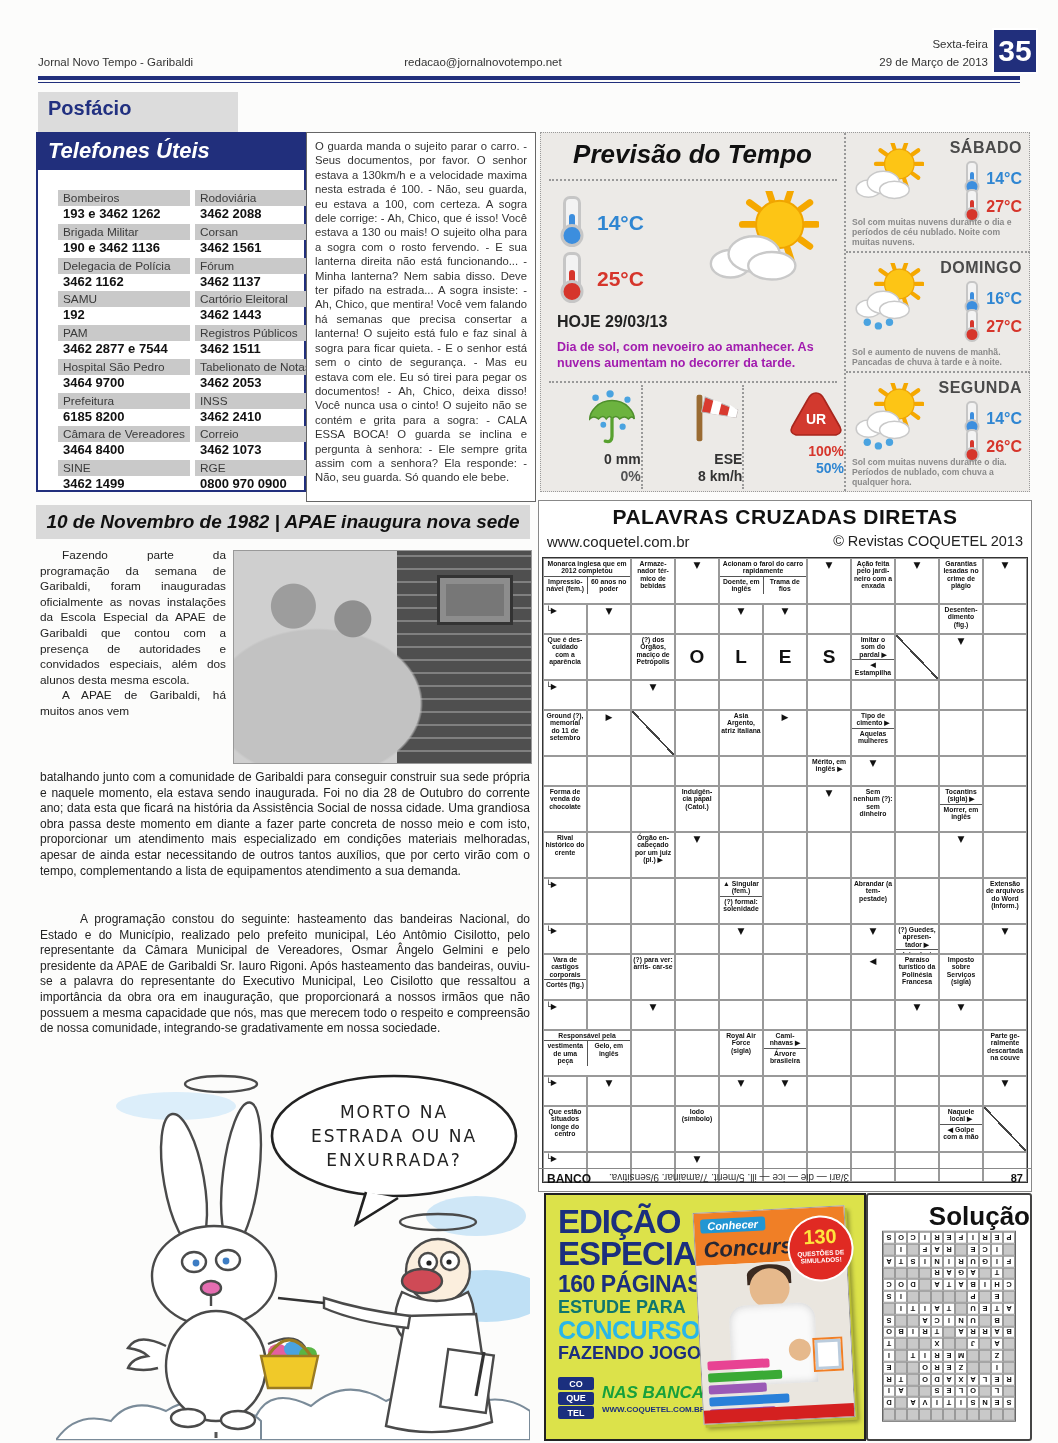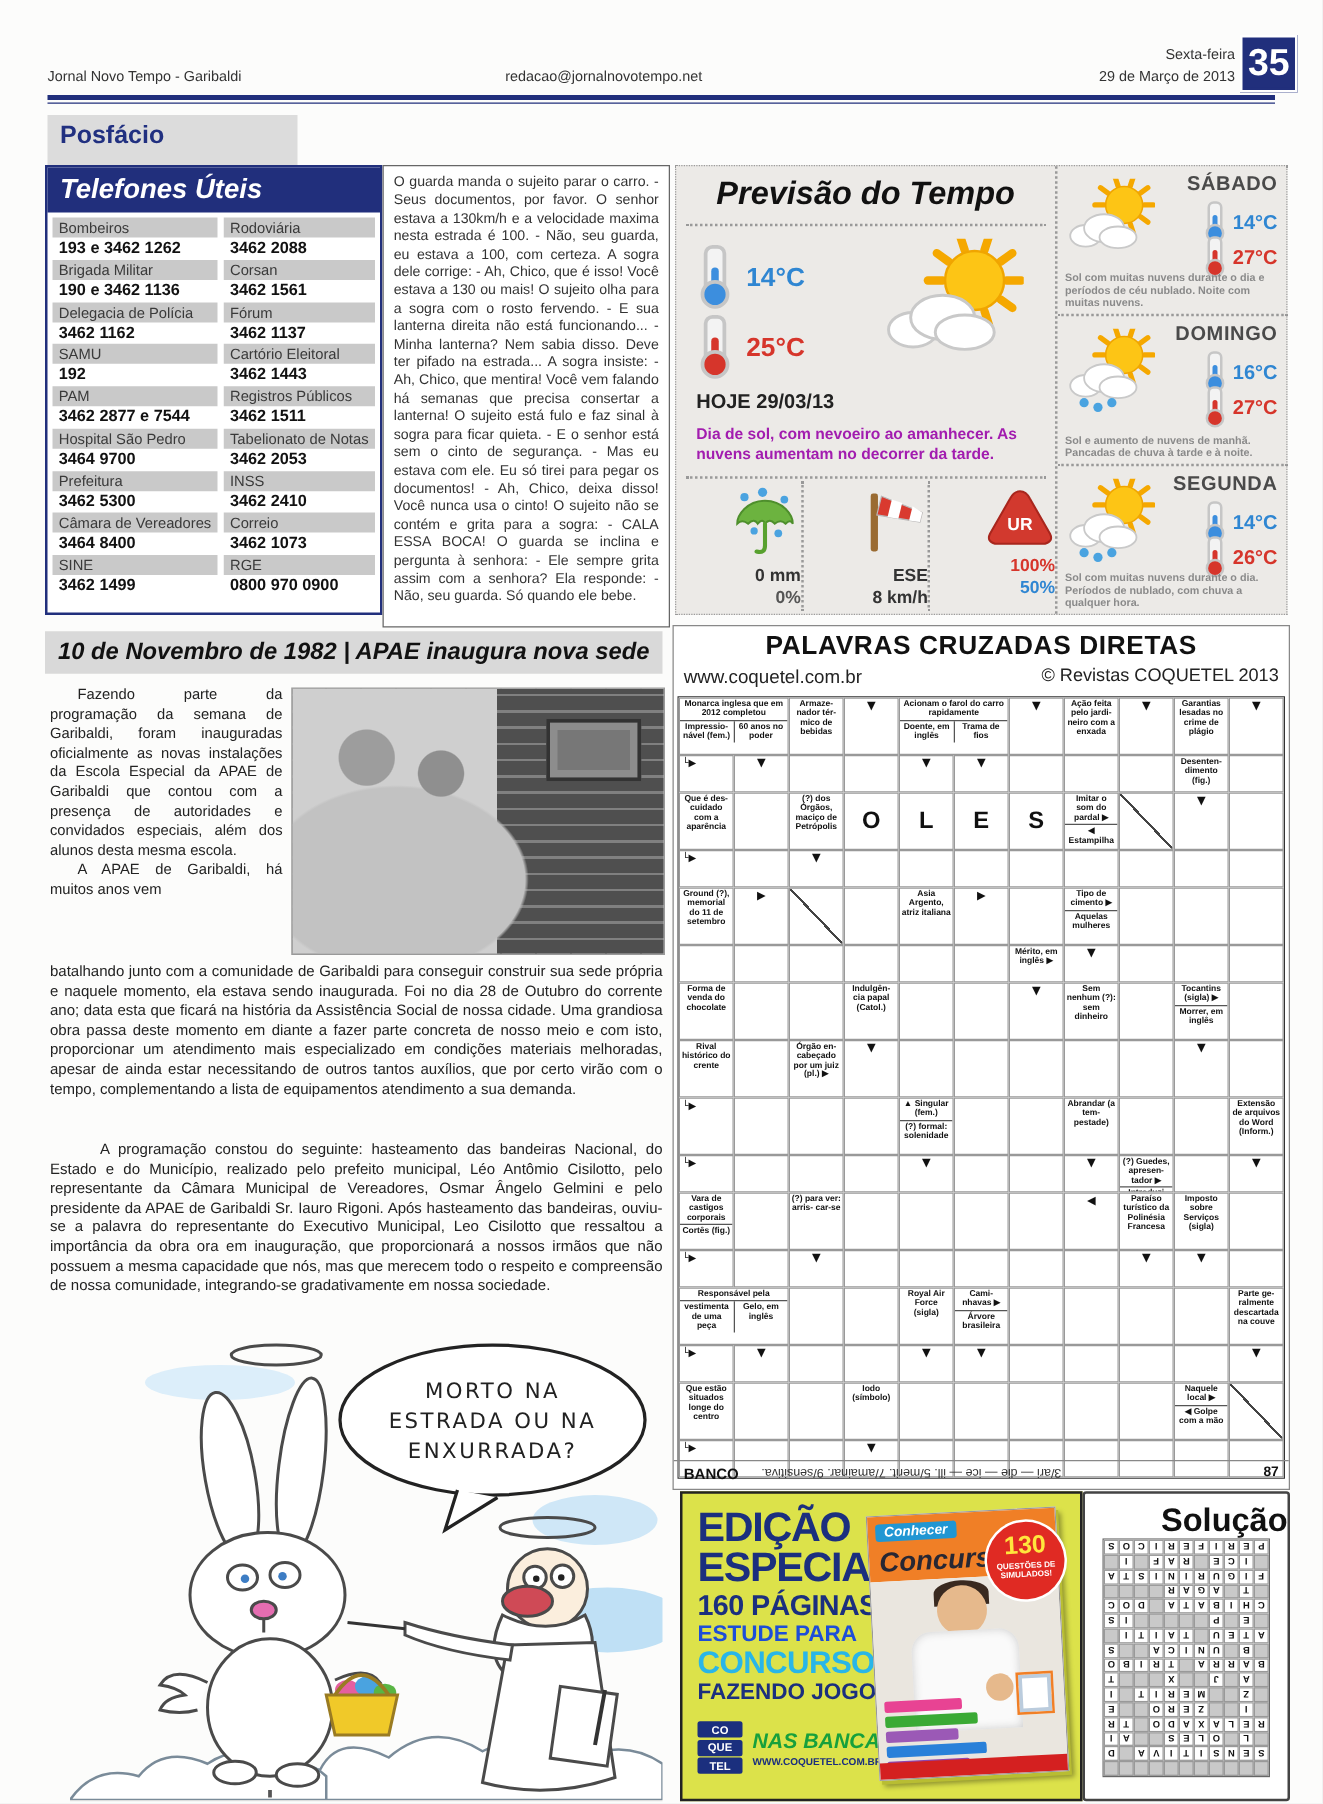--- a/index.html
+++ b/index.html
@@ -18,21 +18,21 @@
   .hdr-rule1{left:38px;top:76px;width:982px;height:4px;background:#212f7c;}
   .hdr-rule2{left:38px;top:82px;width:982px;height:1px;background:#212f7c;}
   .posfacio{left:38px;top:92px;width:190px;height:44px;background:#dcdcdc;color:#213080;
             font-size:20px;font-weight:bold;line-height:32px;padding-left:10px;}
 
   
   .phones{left:36px;top:132px;width:266px;height:356px;border:2px solid #212f7c;background:#fff;}
   .phones-head{background:#212f7c;color:#fff;font-size:22px;font-weight:bold;font-style:italic;
                padding:4px 10px 6px;}
   .phones-grid{display:grid;grid-auto-flow:column;grid-template-rows:repeat(9,1fr);
-               grid-template-columns:1fr 1fr 1fr;gap:2px 5px;padding:4px;height:302px;}
+               grid-template-columns:1fr 1fr 1fr;gap:2px 5px;padding:20px;height:302px;}
   .ph-label{background:#c9c9c9;color:#3a3a3a;font-size:11.8px;padding:1px 5px;white-space:nowrap;overflow:hidden;}
   .ph-number{font-size:13px;font-weight:bold;color:#111;padding:0 5px;}
 
   
   .humor{left:306px;top:132px;width:228px;height:368px;border:1px solid #666;background:#fff;}
   .humor-head{background:#d8d8d8;border-bottom:1px solid #888;padding:3px 8px 5px;}
   .humor-title{font-size:26px;font-weight:bold;font-style:italic;color:#111;}
   .humor-sub{font-size:15px;font-weight:bold;font-style:italic;color:#222;}
   .humor-body{padding:6px 8px;font-size:11.3px;line-height:14.4px;text-align:justify;color:#333;}
 
@@ -131,21 +131,21 @@
   .cw-pageref{position:absolute;right:8px;top:3px;font-size:11px;font-weight:bold;color:#111;}
 
   
   .cartoon{left:56px;top:1066px;width:474px;height:374px;border-bottom:1px solid #ddd;}
 
   
   .ad{left:544px;top:1193px;width:318px;height:244px;background:#dce24a;border:2px solid #222;}
   .ad-l1{position:absolute;left:12px;top:8px;font-size:33px;font-weight:bold;color:#1b2f7e;letter-spacing:-1px;}
   .ad-l2{position:absolute;left:12px;top:40px;font-size:33px;font-weight:bold;color:#1b2f7e;letter-spacing:-1px;}
   .ad-l3{position:absolute;left:12px;top:76px;font-size:23px;font-weight:bold;color:#1b2f7e;letter-spacing:-.5px;}
-  .ad-l4{position:absolute;left:12px;top:102px;font-size:18px;font-weight:bold;color:#1d4ed8;}
+  .ad-l4{position:absolute;left:12px;top:102px;font-size:18px;font-weight:bold;color:#0f766e;}
   .ad-l5{position:absolute;left:12px;top:121px;font-size:25px;font-weight:bold;color:#29b6e8;letter-spacing:-.5px;}
   .ad-l6{position:absolute;left:12px;top:148px;font-size:18px;font-weight:bold;color:#1b2f7e;}
   .ad-logo{position:absolute;left:12px;top:182px;width:36px;}
   .ad-logo div{background:#1b2f7e;color:#fff;font-size:9px;font-weight:bold;text-align:center;
                padding:1.5px 0;margin-bottom:1.5px;border-radius:2px;}
   .ad-cta{position:absolute;left:56px;top:188px;font-size:17px;font-weight:bold;font-style:italic;color:#17a03c;}
   .ad-url{position:absolute;left:56px;top:210px;font-size:8px;font-weight:bold;color:#1b2f7e;}
   .mag{position:absolute;left:152px;top:14px;width:150px;height:210px;transform:rotate(-3deg);
        background:#fff;box-shadow:2px 3px 0 #b8bd32,4px 5px 4px rgba(0,0,0,.35);border:1px solid #999;}
   .mag-top{position:absolute;left:0;top:0;width:100%;height:52px;background:#f07f26;}
@@ -211,21 +211,21 @@
         <div class="ph-entry">
        <div class="ph-label">PAM</div>
        <div class="ph-number">3462 2877 e 7544</div>
      </div>
         <div class="ph-entry">
        <div class="ph-label">Hospital São Pedro</div>
        <div class="ph-number">3464 9700</div>
      </div>
         <div class="ph-entry">
        <div class="ph-label">Prefeitura</div>
-       <div class="ph-number">3462 5300</div>
+       <div class="ph-number">6185 8200</div>
      </div>
         <div class="ph-entry">
        <div class="ph-label">Câmara de Vereadores</div>
        <div class="ph-number">3464 8400</div>
      </div>
         <div class="ph-entry">
        <div class="ph-label">SINE</div>
        <div class="ph-number">3462 1499</div>
      </div>
         <div class="ph-entry">

